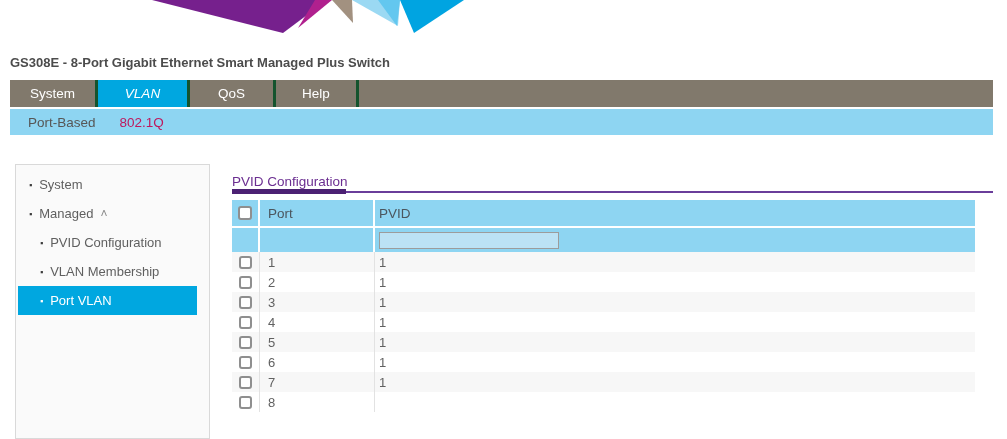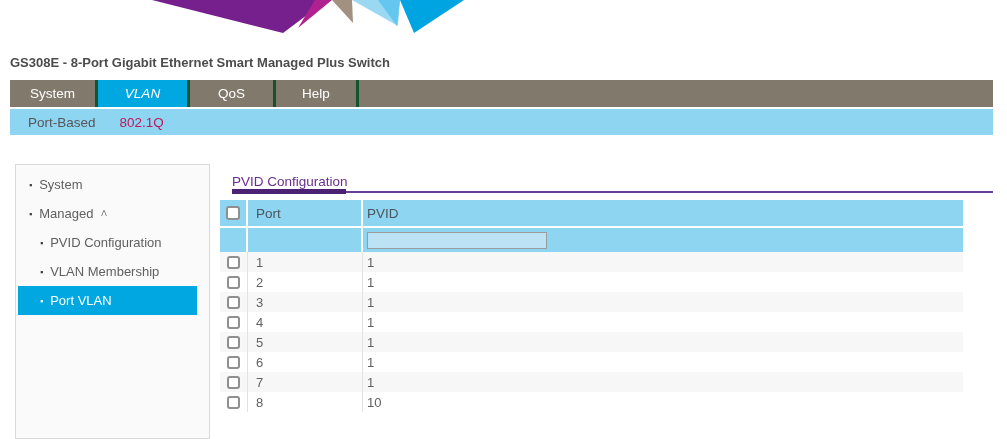--- a/index.html
+++ b/index.html
@@ -43,21 +43,21 @@
   .side-item .caret { font-size:12px; color:#8a8a8a; margin-left:7px; }
   .side-item.selected { background:#00a7e0; color:#fff; margin-left:2px; margin-right:12px; padding-left:22px; }
   .side-item.selected .bullet { color:#fff; }
 
   
   .content-heading { position:absolute; left:232px; top:174px; font-size:13.5px; color:#6b2e91; }
   .rule-thin  { position:absolute; left:232px; top:191px; width:761px; height:2px; background:#6a3d9a; }
   .rule-thick { position:absolute; left:232px; top:189px; width:114px; height:5px; background:#4c2173; }
 
   
-  .pvid-table { position:absolute; left:220px; top:200px; width:743px; }
+  .pvid-table { position:absolute; left:232px; top:200px; width:743px; }
   .t-row { display:flex; }
   .t-head { height:26px; background:#8ed5f2; }
   .t-filter { height:24px; background:#8ed5f2; margin-top:2px; }
   .cell { display:flex; align-items:center; }
   .c1 { width:28px; justify-content:center; }
   .c2 { width:115px; padding-left:8px; }
   .c3 { flex:1; padding-left:4px; }
   .t-head .c1, .t-head .c2, .t-filter .c1, .t-filter .c2 { border-right:2px solid #fff; }
   .t-head .cell { font-size:13.5px; color:#4b565e; }
   .d-row { height:20px; font-size:13px; color:#616161; }
@@ -191,17 +191,16 @@
           <span class="cb"></span>
         </div>
       <div class="cell c2">7</div>
       <div class="cell c3">1</div>
     </div>
     <div class="t-row d-row">
       <div class="cell c1">
           <span class="cb"></span>
         </div>
       <div class="cell c2">8</div>
-      <div class="cell c3">10</div>
     </div>
   </div>
 
 </div>
 
 </body></html>

